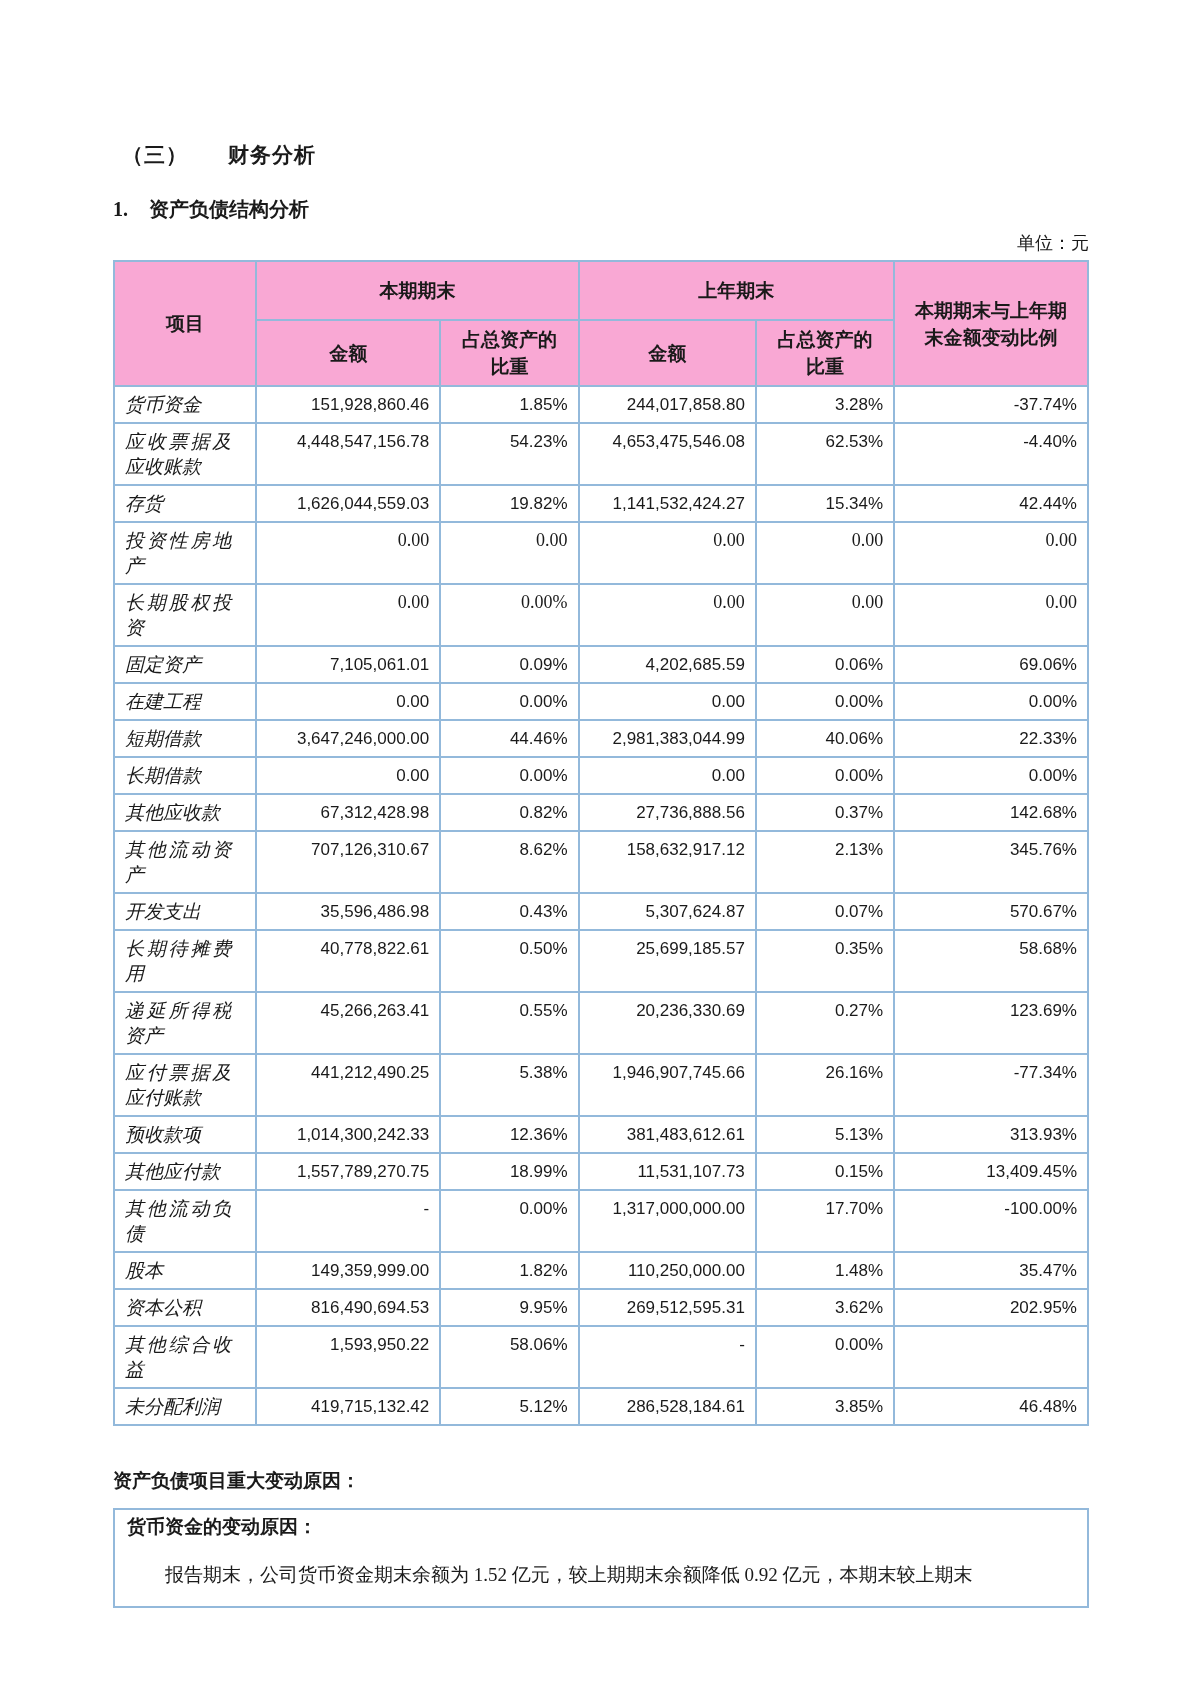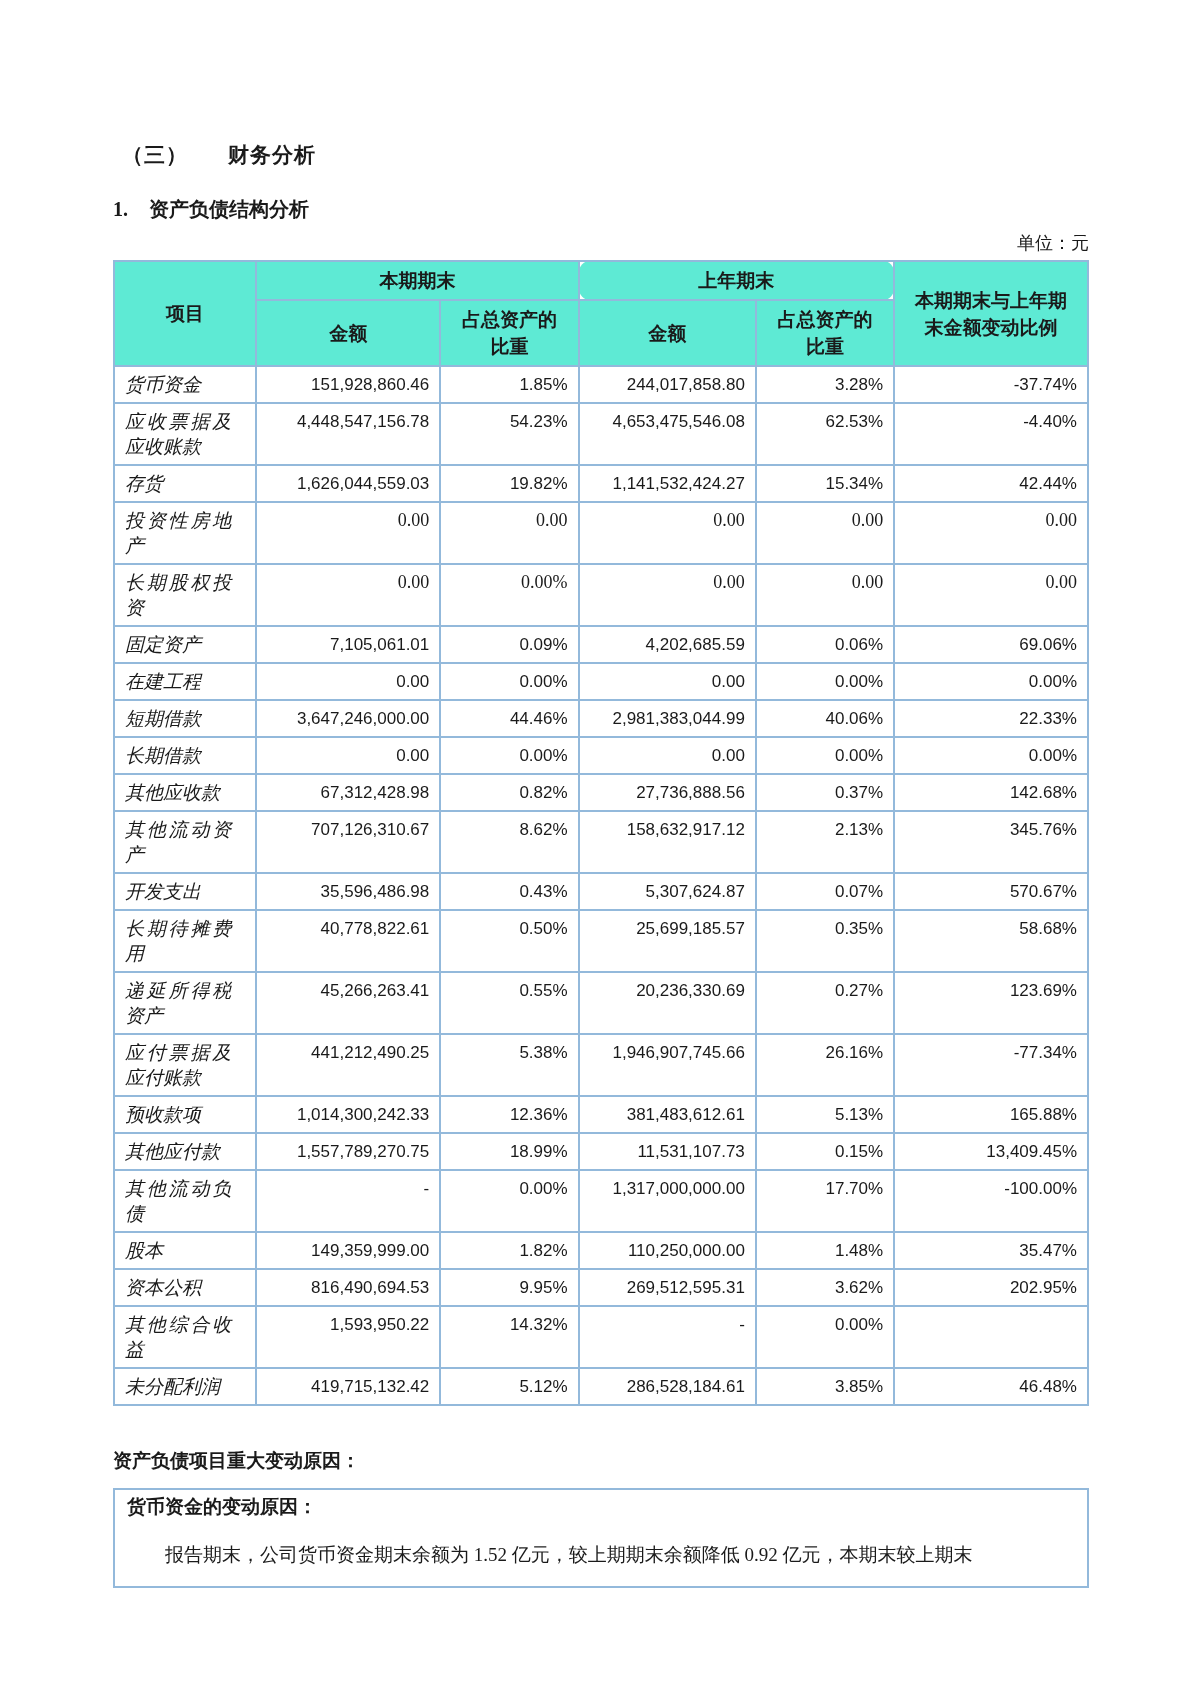--- a/index.html
+++ b/index.html
@@ -38,21 +38,21 @@
   table.fin {
     width: 100%;
     border-collapse: collapse;
     table-layout: fixed;
   }
   table.fin th, table.fin td {
     border: 2px solid #93b9db;
     vertical-align: top;
   }
   table.fin th {
-    background: #5eead4;
+    background: #f9a8d4;
     font-weight: bold;
     font-size: 19px;
     text-align: center;
     vertical-align: middle;
     padding: 5px 16px;
     line-height: 27px;
   }
   col.c-item   { width: 14.6%; }
   col.c-amt1   { width: 18.9%; }
   col.c-ratio1 { width: 14.2%; }
@@ -124,21 +124,21 @@
         <col class="c-amt1">
         <col class="c-ratio1">
         <col class="c-amt2">
         <col class="c-ratio2">
         <col class="c-chg">
     </colgroup>
     <thead>
       <tr>
         <th rowspan="2">项目</th>
         <th colspan="2" style="padding:5px 6px;">本期期末</th>
-        <th colspan="2" style="padding:5px 6px;border-radius:11px;">上年期末</th>
+        <th colspan="2" style="padding:15px 6px;">上年期末</th>
         <th rowspan="2">本期期末与上年期末金额变动比例</th>
       </tr>
       <tr>
         <th>金额</th>
         <th>占总资产的比重</th>
         <th>金额</th>
         <th>占总资产的比重</th>
       </tr>
     </thead>
     <tbody>
@@ -261,21 +261,21 @@
           <td class="num">1,946,907,745.66</td>
           <td class="num">26.16%</td>
           <td class="num">-77.34%</td>
         </tr>
         <tr>
           <td class="name">预收款项</td>
           <td class="num">1,014,300,242.33</td>
           <td class="num">12.36%</td>
           <td class="num">381,483,612.61</td>
           <td class="num">5.13%</td>
-          <td class="num">165.88%</td>
+          <td class="num">313.93%</td>
         </tr>
         <tr>
           <td class="name">其他应付款</td>
           <td class="num">1,557,789,270.75</td>
           <td class="num">18.99%</td>
           <td class="num">11,531,107.73</td>
           <td class="num">0.15%</td>
           <td class="num">13,409.45%</td>
         </tr>
         <tr class="tall">
@@ -298,21 +298,21 @@
           <td class="name">资本公积</td>
           <td class="num">816,490,694.53</td>
           <td class="num">9.95%</td>
           <td class="num">269,512,595.31</td>
           <td class="num">3.62%</td>
           <td class="num">202.95%</td>
         </tr>
         <tr class="tall">
           <td class="name">其他综合收益</td>
           <td class="num">1,593,950.22</td>
-          <td class="num">14.32%</td>
+          <td class="num">58.06%</td>
           <td class="num">-</td>
           <td class="num">0.00%</td>
           <td class="num"></td>
         </tr>
         <tr>
           <td class="name">未分配利润</td>
           <td class="num">419,715,132.42</td>
           <td class="num">5.12%</td>
           <td class="num">286,528,184.61</td>
           <td class="num">3.85%</td>

